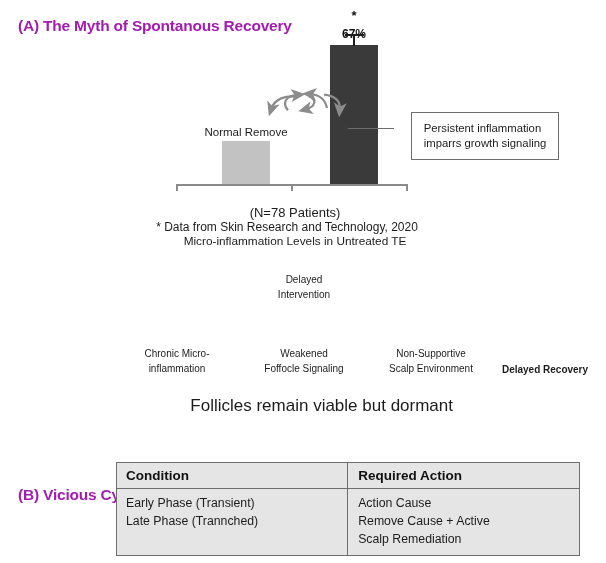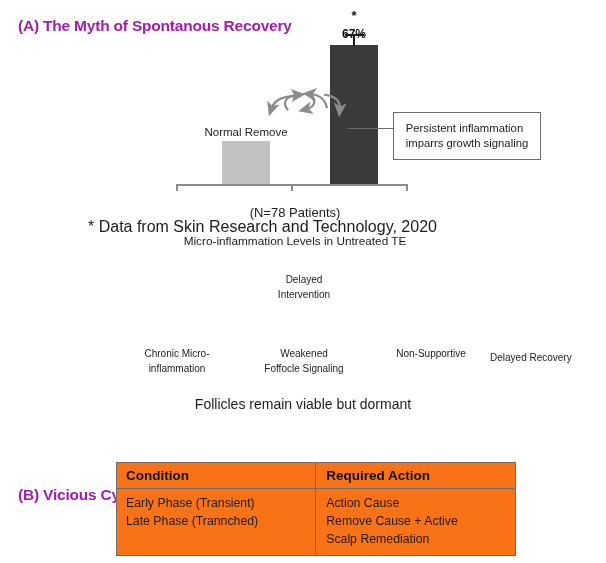--- a/index.html
+++ b/index.html
@@ -37,52 +37,52 @@
   #axis-line{position:absolute;left:176px;top:184px;width:232px;height:2px;background:#8a8a8a;}
   .axis-tick{position:absolute;top:184px;width:2px;height:7px;background:#8a8a8a;}
   #tick-left{left:176px;}
   #tick-mid{left:291px;}
   #tick-right{left:406px;}
 
   #axis-caption{position:absolute;left:110px;top:190px;width:370px;text-align:center;
       font-size:11.8px;line-height:15px;color:#1c1c1c;margin-top:44px;}
   #axis-subcaption{position:absolute;left:110px;top:205px;width:370px;text-align:center;
       font-size:13px;line-height:15px;color:#1c1c1c;}
-  #axis-footnote{position:absolute;left:88px;top:220px;width:410px;text-align:left;
-      font-size:16px;line-height:14px;color:#1c1c1c;}
+  #axis-footnote{position:absolute;left:82px;top:220px;width:410px;text-align:center;
+      font-size:12px;line-height:14px;color:#1c1c1c;}
 
   
-  #callout{position:absolute;left:393px;top:112px;width:148px;height:48px;
+  #callout{position:absolute;left:411px;top:112px;width:148px;height:48px;
       border:1.4px solid #6d6d6d;background:#fff;box-sizing:border-box;
       display:flex;align-items:center;justify-content:center;}
   #callout-text{font-size:11.3px;line-height:15px;text-align:left;color:#1c1c1c;padding:0 7px;}
   #callout-leader{position:absolute;left:347px;top:127.5px;width:47px;height:1.4px;background:#6d6d6d;}
   #callout-arrowhead{position:absolute;left:341px;top:124px;width:0;height:0;
       border-top:4.5px solid transparent;border-bottom:4.5px solid transparent;
       border-right:7px solid #3d3d3d;}
 
   
   #panelB{position:absolute;left:0;top:240px;width:606px;height:180px;}
   #titleB{left:18px;top:246px;}
 
   .cyc-label{position:absolute;text-align:center;font-size:10px;line-height:15px;color:#1c1c1c;}
   #cyc-top{left:248px;top:272px;width:112px;}
   #cyc-left{left:122px;top:346px;width:110px;}
   #cyc-mid{left:245px;top:346px;width:118px;}
   #cyc-right{left:368px;top:346px;width:126px;}
-  #cyc-extra{left:490px;top:350px;width:110px;text-align:left;}
-  #cyc-note{position:absolute;left:153px;top:396px;width:300px;text-align:center;
-      font-size:14px;color:#1c1c1c;}
+  #cyc-extra{left:490px;top:362px;width:110px;text-align:center;font-weight:bold;}
+  #cyc-note{position:absolute;left:153px;top:396px;width:300px;text-align:right;
+      font-size:17px;color:#1c1c1c;}
   #cycle-svg{position:absolute;left:0;top:0;width:606px;height:180px;}
 
   
   #panelC{position:absolute;left:0;top:420px;width:606px;height:143px;}
 
-  #table{position:absolute;left:116px;top:462px;width:400px;
-     border:1.6px solid #6d6d6d;box-sizing:border-box;background:#f97316;}
+  #table{position:absolute;left:116px;top:462px;width:464px;
+     border:1.6px solid #6d6d6d;box-sizing:border-box;background:#e5e5e5;}
   #table table{border-collapse:collapse;width:100%;}
   #table th{font-size:13.5px;font-weight:bold;text-align:left;
      padding:5px 0 5px 9px;border-bottom:1.6px solid #6d6d6d;color:#111;}
   #table td{font-size:12.3px;line-height:18px;text-align:left;vertical-align:top;
      padding:5px 0 7px 9px;color:#1c1c1c;}
   #table th.col2,#table td.col2{border-left:1.6px solid #6d6d6d;padding-left:10px;}
   .cellline{display:block;white-space:nowrap;}
 </style>
 </head>
 <body>
@@ -155,20 +155,21 @@
 <div class="cyc-label" id="cyc-left">
   <span>Chronic Micro-</span><br>
   <span>inflammation</span>
 </div>
 <div class="cyc-label" id="cyc-mid">
   <span>Weakened</span><br>
   <span>Foffocle Signaling</span>
 </div>
 <div class="cyc-label" id="cyc-right">
   <span>Non-Supportive</span><br>
+  <span>Scalp Environment</span>
 </div>
 <div class="cyc-label" id="cyc-extra">Delayed Recovery</div>
 <div id="cyc-note">Follicles remain viable but dormant</div>
 
 <div id="panelC">
   
 </div>
 
 <div id="table">
   <table>

